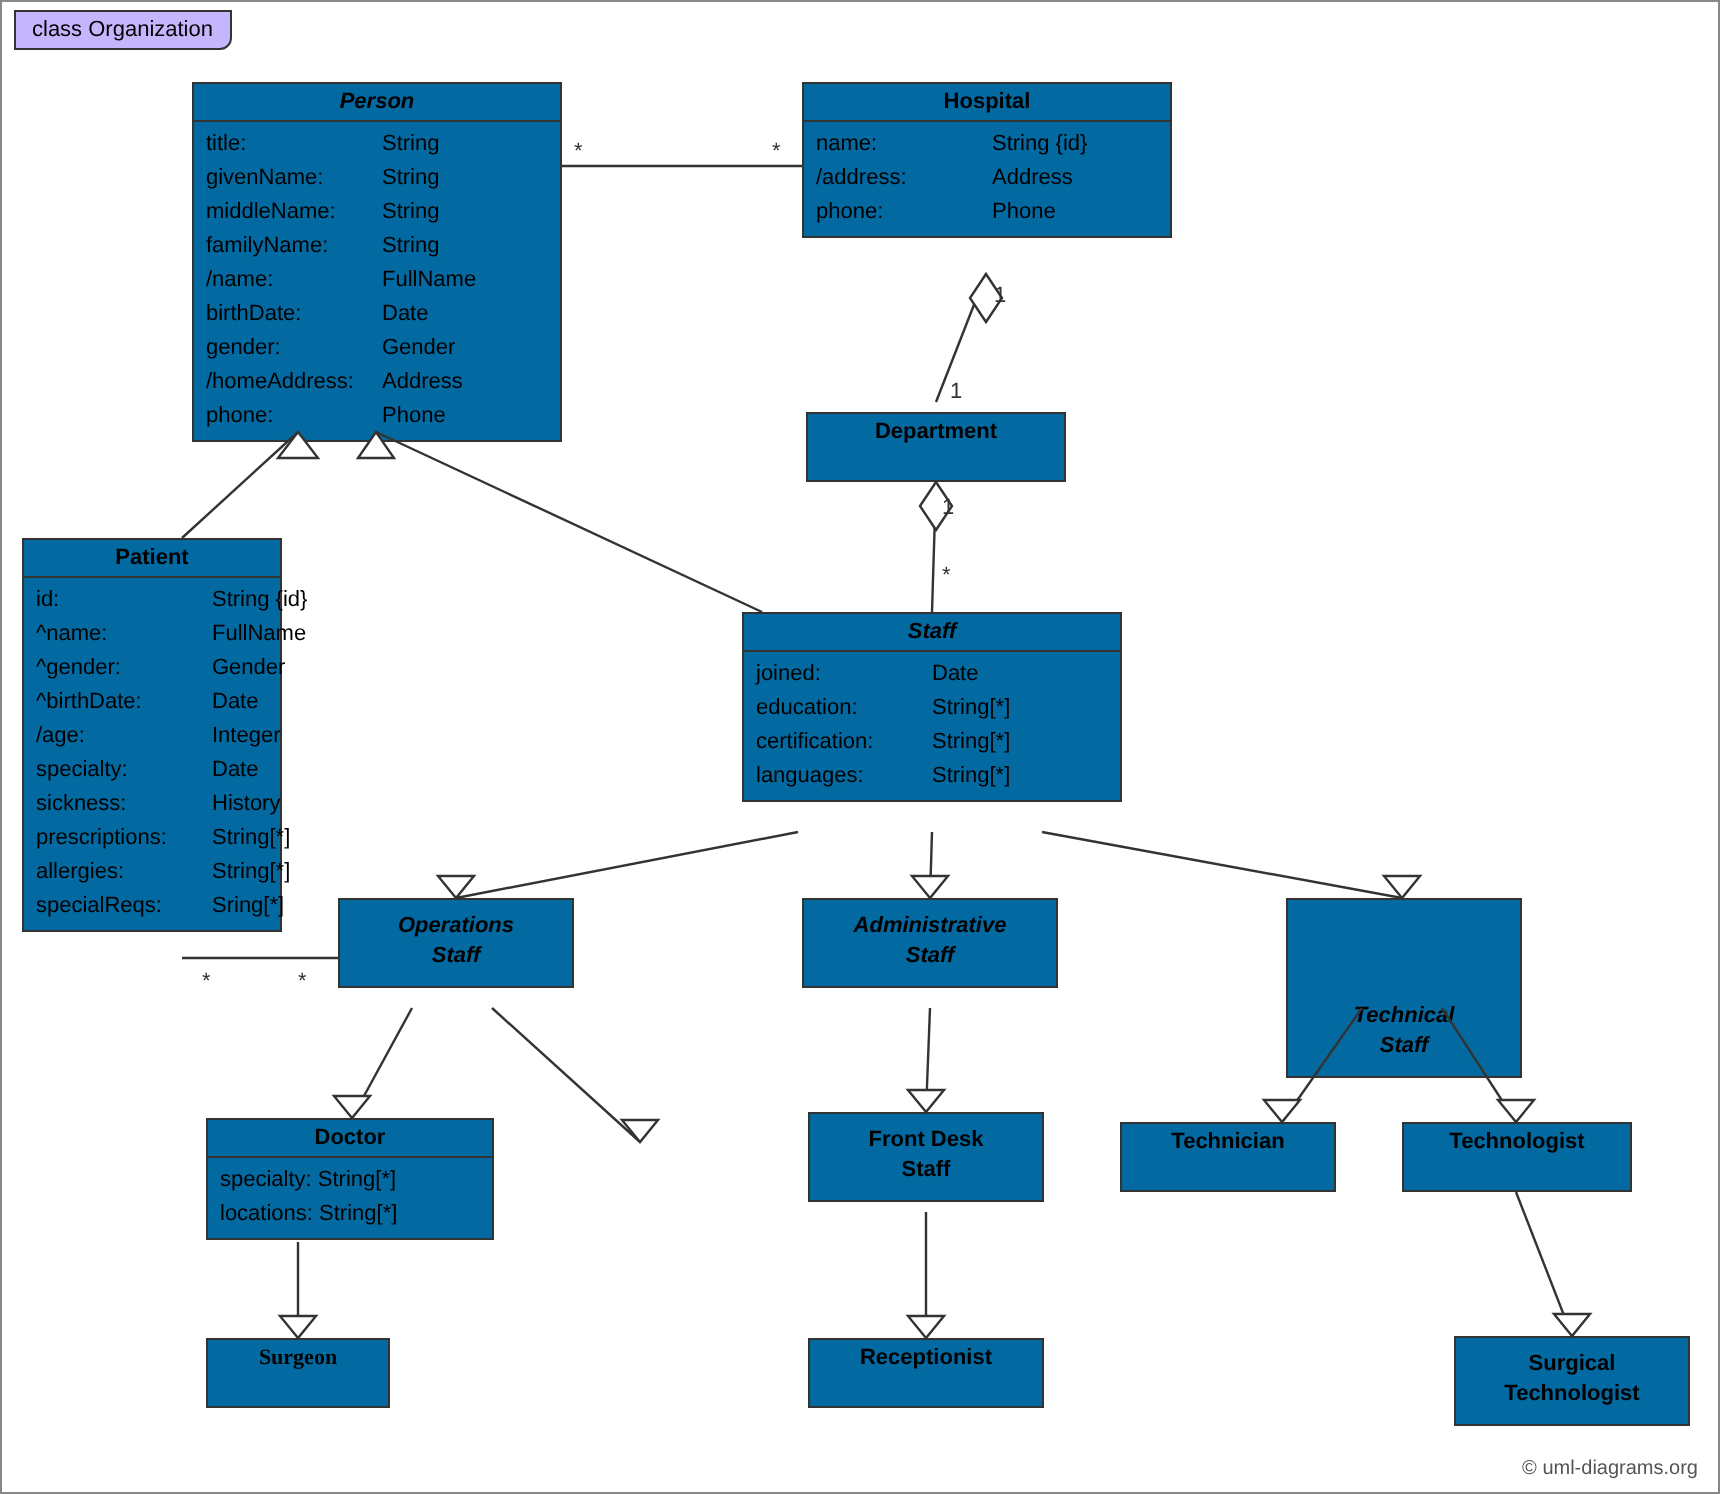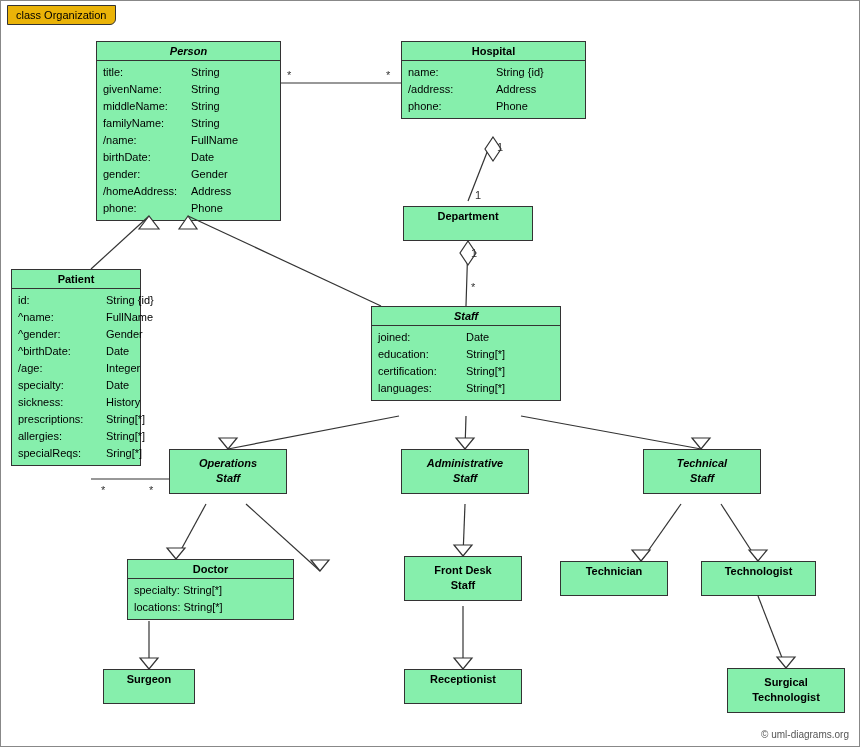--- a/index.html
+++ b/index.html
@@ -19,27 +19,27 @@
       background: #fff;
       border: 1px solid #888;
     }
     .diagram-title {
       position: absolute;
       top: 4px;
       left: 6px;
       border: 1px solid #333;
       padding: 3px 8px;
       font-size: 11px;
-      background: #eab308;
+      background: #c4b5fd;
       border-bottom-right-radius: 6px;
     }
     .uml-box {
       position: absolute;
       border: 1.5px solid #333;
-      background: #86efac;
+      background: #0369a1;
       text-align: left;
     }
     .uml-box .title-row {
       border-bottom: 1.5px solid #333;
       padding: 3px 6px;
       text-align: center;
       font-weight: bold;
     }
     .uml-box .title-row.italic {
       font-style: italic;
@@ -215,26 +215,26 @@
     </div>
   </div>
 
   <div class="uml-box" style="left:400px;top:448px;width:128px;text-align:center;">
     <div class="title-row italic" style="border-bottom:none;padding:6px 4px;line-height:1.4;">
       <em>Administrative<br>Staff</em>
     </div>
   </div>
 
   <div class="uml-box" style="left:642px;top:448px;width:118px;text-align:center;">
-    <div class="title-row italic" style="border-bottom:none;padding:6px 4px;line-height:1.4;">
+    <div class="title-row italic" style="border-bottom:none;padding:6px 4px;line-height:1.4;margin-top:45px;">
       <em>Technical<br>Staff</em>
     </div>
   </div>
 
-  <div class="uml-box" style="left:102px;top:558px;width:167px;margin-left:24px;">
+  <div class="uml-box" style="left:102px;top:558px;width:144px;">
     <div class="title-row">Doctor</div>
     <div class="attrs">
       <div class="attr-line">specialty: String[*]</div>
       <div class="attr-line">locations: String[*]</div>
     </div>
   </div>
 
 
   <div class="uml-box" style="left:403px;top:555px;width:118px;text-align:center;">
     <div class="title-row" style="border-bottom:none;padding:6px 4px;line-height:1.4;">
@@ -244,21 +244,21 @@
 
   <div class="uml-box" style="left:559px;top:560px;width:108px;height:35px;">
     <div class="title-row" style="border-bottom:none;">Technician</div>
   </div>
 
   <div class="uml-box" style="left:700px;top:560px;width:115px;height:35px;">
     <div class="title-row" style="border-bottom:none;">Technologist</div>
   </div>
 
   <div class="uml-box" style="left:102px;top:668px;width:92px;height:35px;">
-    <div class="title-row" style="border-bottom:none;">Surgeon</div>
+    <div class="title-row" style="border-bottom:none;font-family:Liberation Serif, serif;">Surgeon</div>
   </div>
 
   <div class="uml-box" style="left:403px;top:668px;width:118px;height:35px;">
     <div class="title-row" style="border-bottom:none;">Receptionist</div>
   </div>
 
   <div class="uml-box" style="left:726px;top:667px;width:118px;text-align:center;">
     <div class="title-row" style="border-bottom:none;padding:6px 4px;line-height:1.4;">
       Surgical<br>Technologist
     </div>

